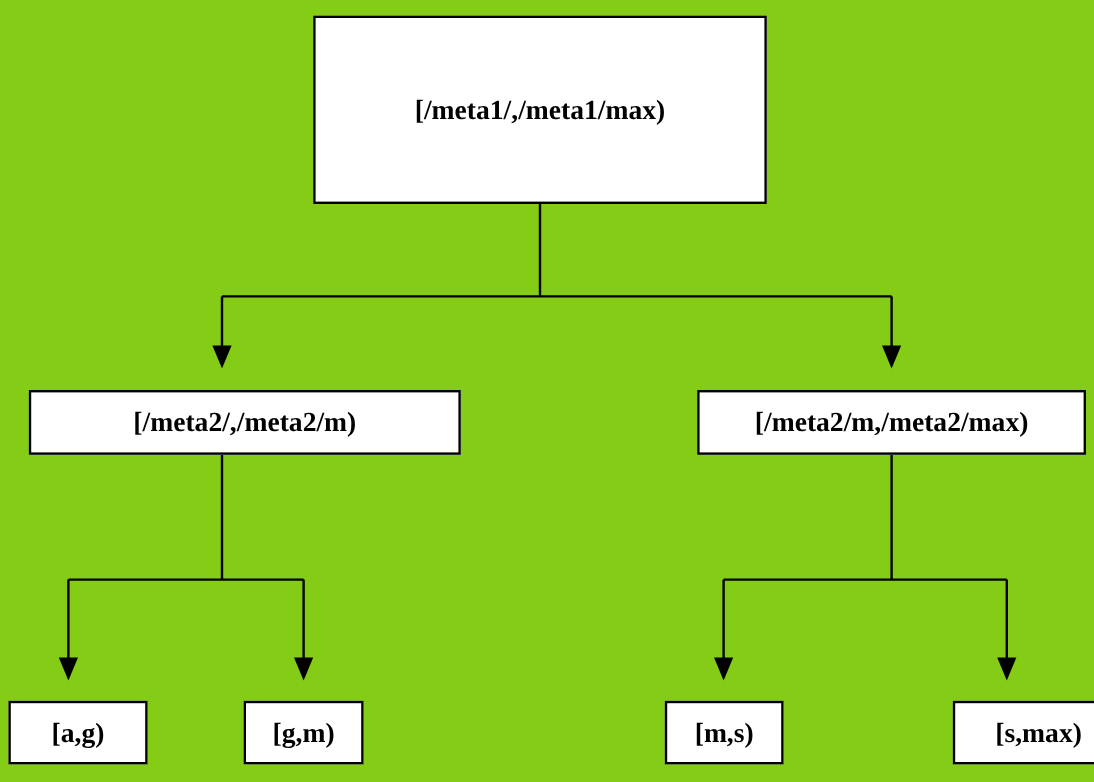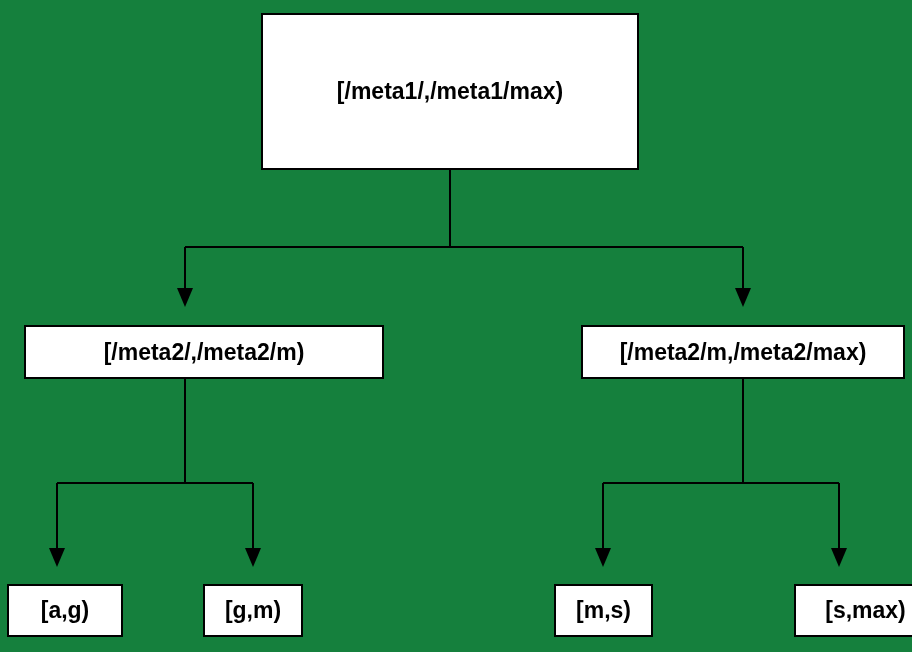--- a/index.html
+++ b/index.html
@@ -1,23 +1,23 @@
 <!DOCTYPE html>
 <html><head>
 <meta charset="utf-8">
 <style>
   * { margin: 0; padding: 0; box-sizing: border-box; }
   html, body { background: #ffffff; }
   .canvas {
     position: relative;
     width: 912px;
     height: 652px;
-    background: #15803d;
+    background: #84cc16;
     overflow: hidden;
-    font-family: Liberation Sans, sans-serif;
+    font-family: Liberation Serif, serif;
     text-align: center;
   }
   .edges-layer {
     position: absolute;
     left: 0; top: 0;
     width: 912px; height: 652px;
   }
   .node {
     position: absolute;
     border: 2px solid #000000;

